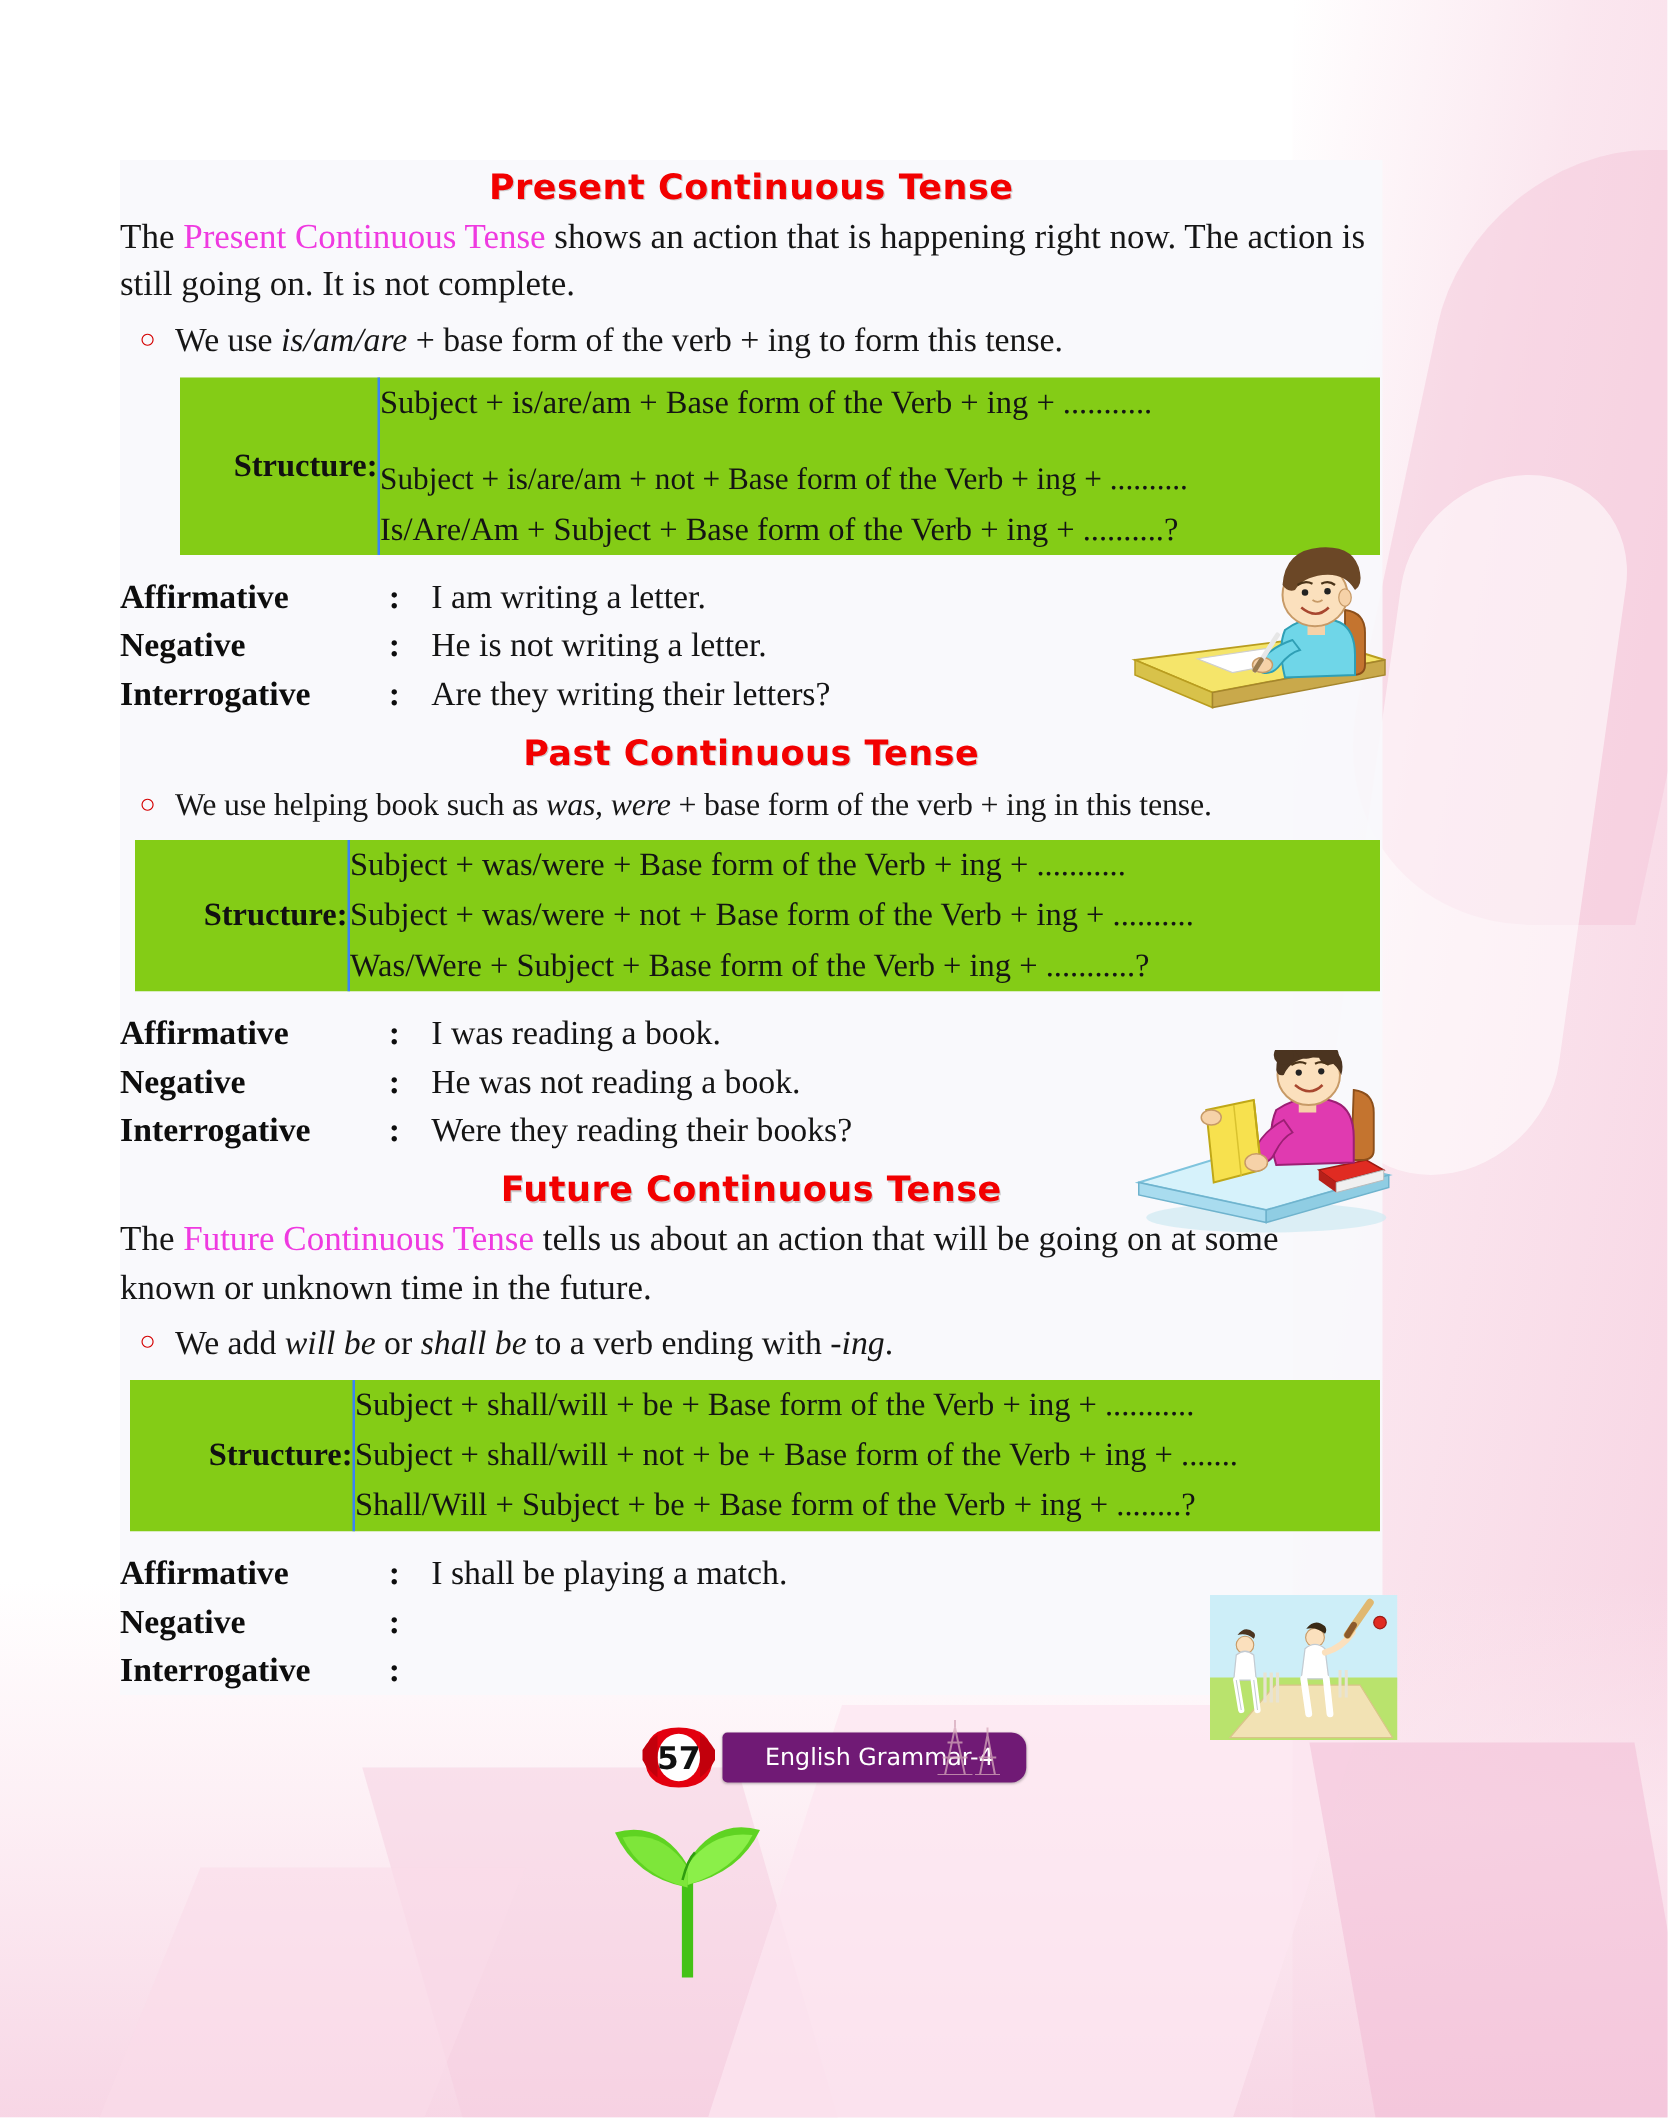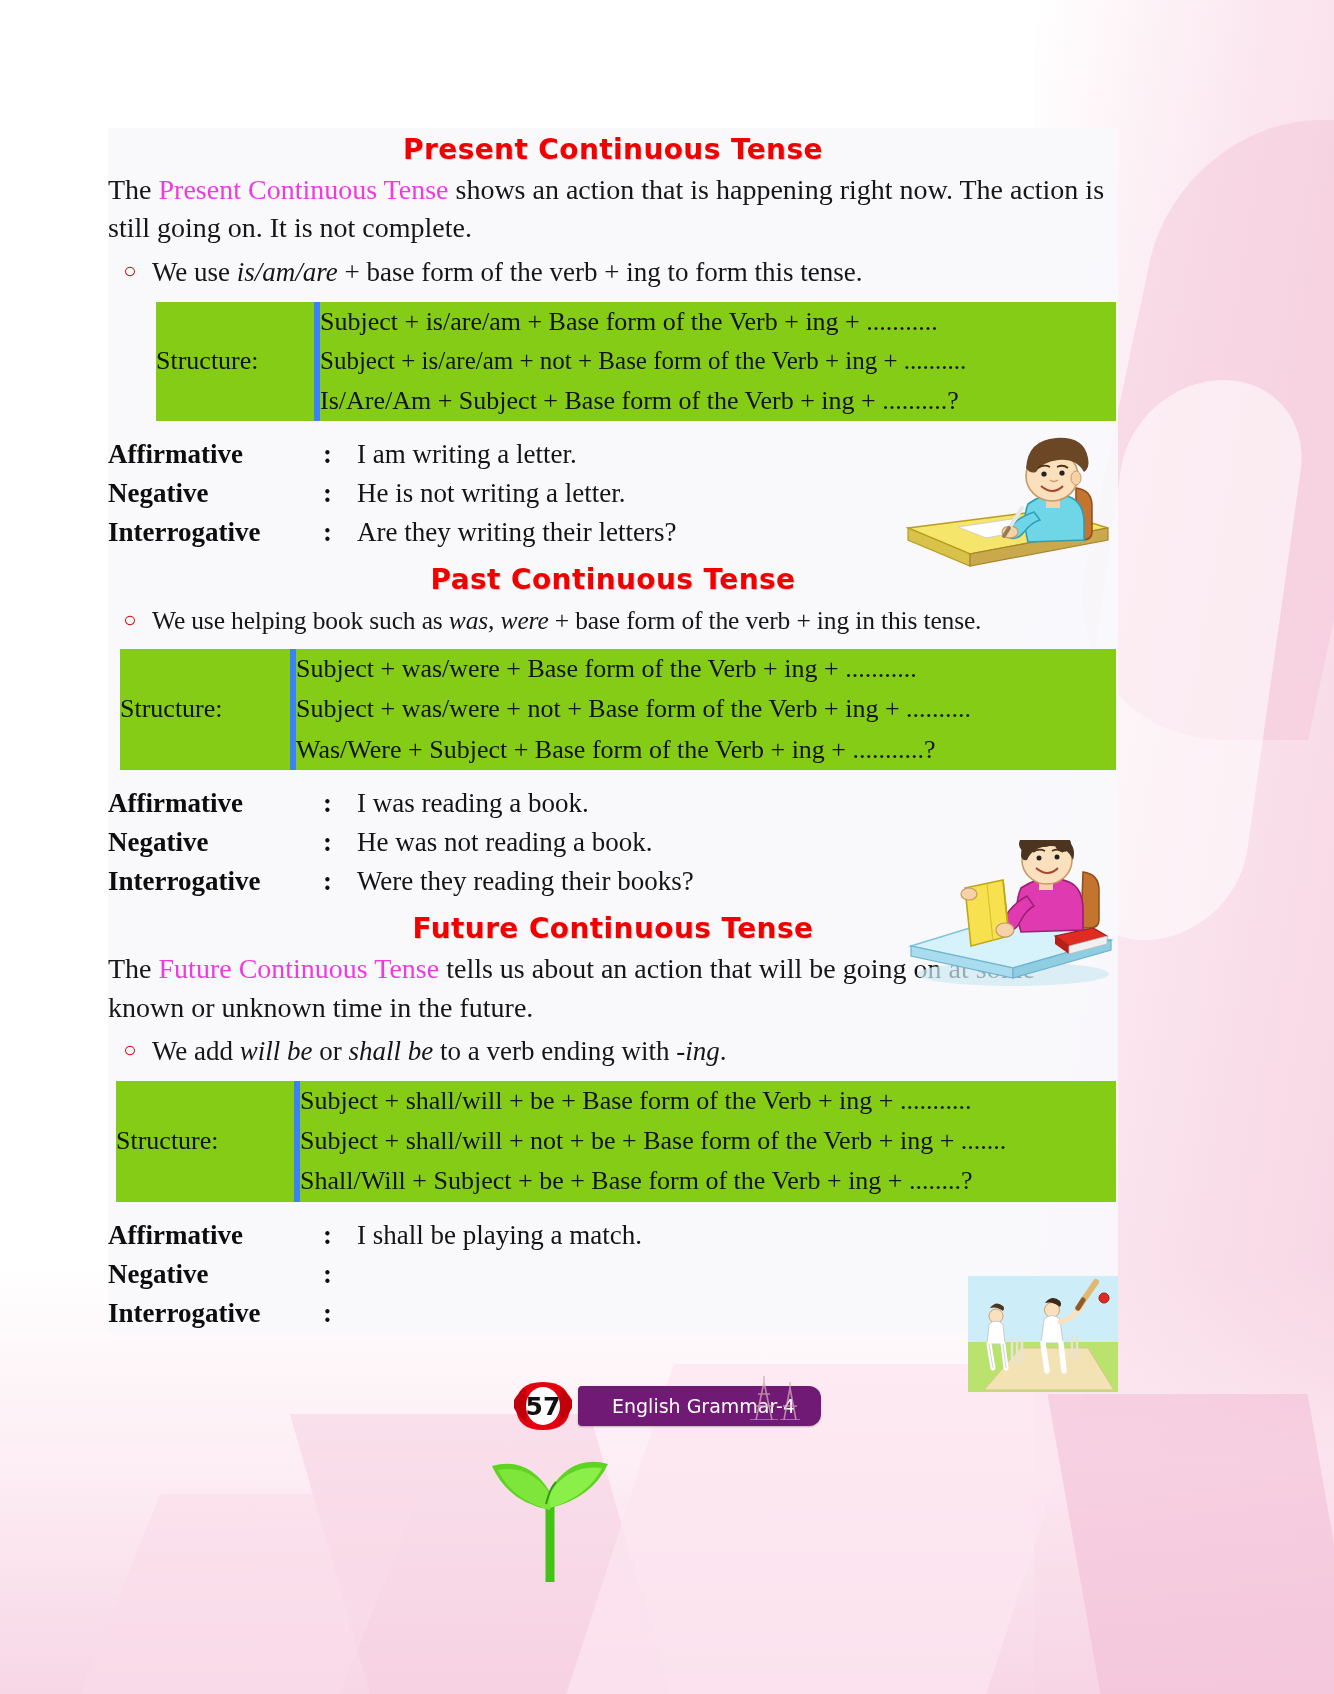--- a/index.html
+++ b/index.html
@@ -40,21 +40,21 @@
   .rb1 { right: -40px; top: 120px; width: 260px; height: 620px; transform: skewX(-12deg); border-radius: 140px 0 0 180px; }
   .rb2 { right: 60px; top: 380px; width: 180px; height: 560px; transform: skewX(-8deg); background: rgba(255,255,255,.55); border-radius: 120px; }
   .rb3 { left: 330px; bottom: 0; width: 300px; height: 280px; transform: skewX(16deg); background: rgba(246,205,224,.5); }
   .rb4 { left: 620px; bottom: 0; width: 420px; height: 330px; transform: skewX(-18deg); background: rgba(252,230,240,.75); }
   .rb5 { left: 120px; bottom: 0; width: 260px; height: 200px; transform: skewX(-22deg); background: rgba(250,220,234,.6); }
   .rb6 { right: 0; bottom: 0; width: 260px; height: 300px; transform: skewX(10deg); background: rgba(241,186,211,.5); }
 
   
   .content {
     position: absolute;
-    left: 108px;
+    left: 96px;
     top: 128px;
     width: 1010px;
     background: rgba(249,248,252,.92);
     padding: 0;
   }
 
   h2.tense-title {
     margin: 0;
     text-align: center;
     color: #f20000;
@@ -109,38 +109,38 @@
     background: #e8f8f1;
     table-layout: fixed;
   }
   table.structure td {
     background: #84cc16;
     vertical-align: middle;
     padding: 0;
   }
   td.struct-label {
     font-family: "Liberation Serif", serif;
-    font-weight: normal;
+    font-weight: bold;
     font-size: 26px;
     color: #111;
-    text-align: left;
+    text-align: right;
     padding: 0 14px;
-    border-right: 6px solid #3b82f6;
+    border-right: 2px solid #3b82f6;
     white-space: nowrap;
   }
   td.struct-lines {
     padding: 10px 14px 12px 22px;
   }
   .struct-line {
     font-size: 26px;
     line-height: 1.55;
     color: #141414;
     white-space: nowrap;
   }
-  .struct-line.sm { font-size: 25px; }
+  .struct-line.sm { font-size: 25px; margin-top: 23px; }
 
   
   .examples {
     margin-top: 14px;
   }
   .ex-row {
     display: flex;
     align-items: flex-end;
     line-height: 1.45;
   }

